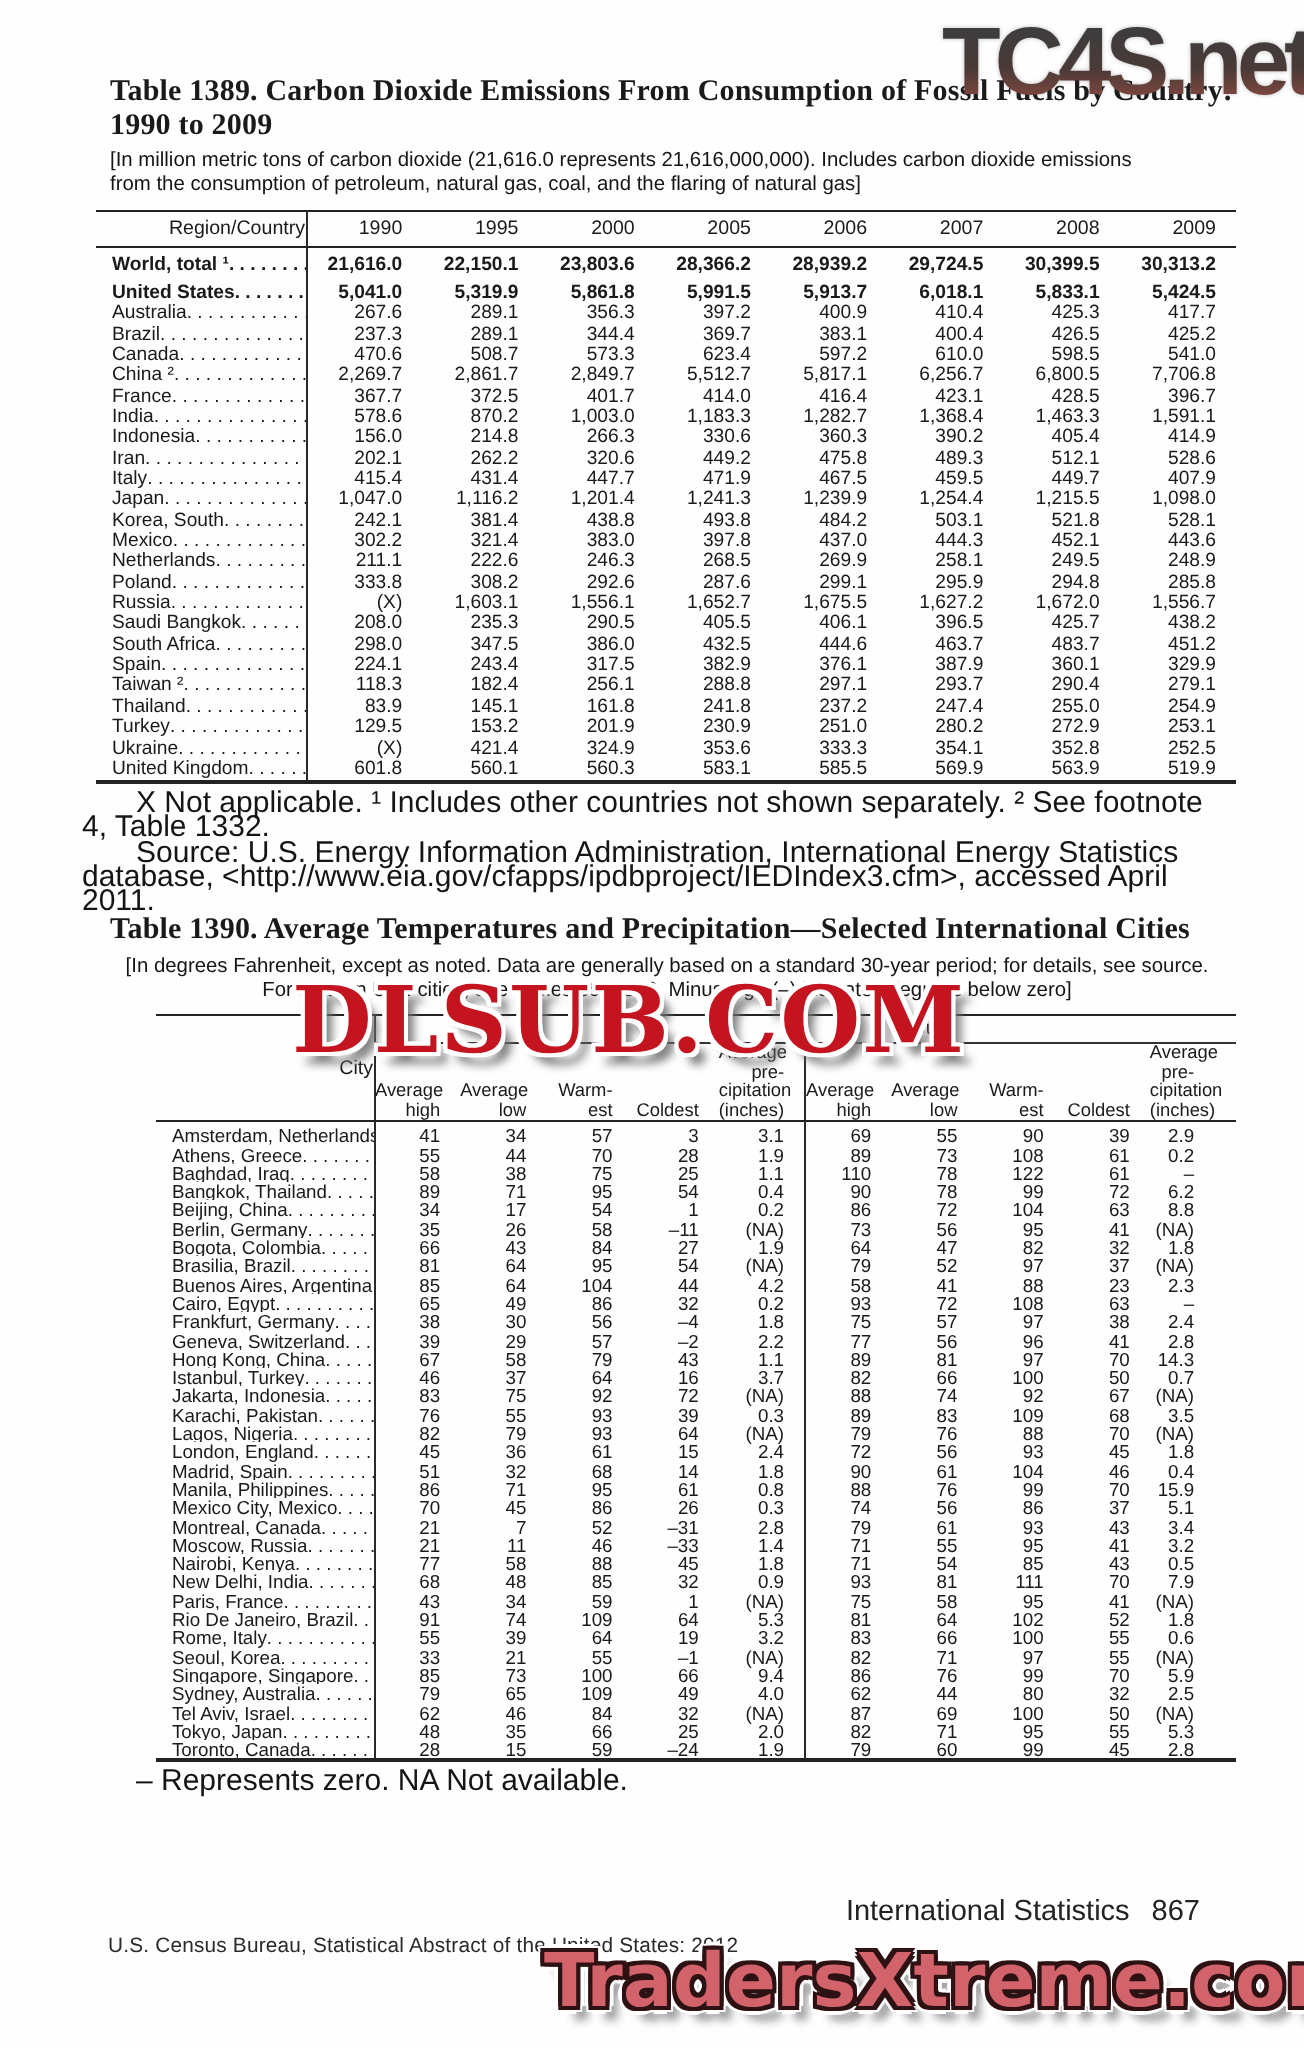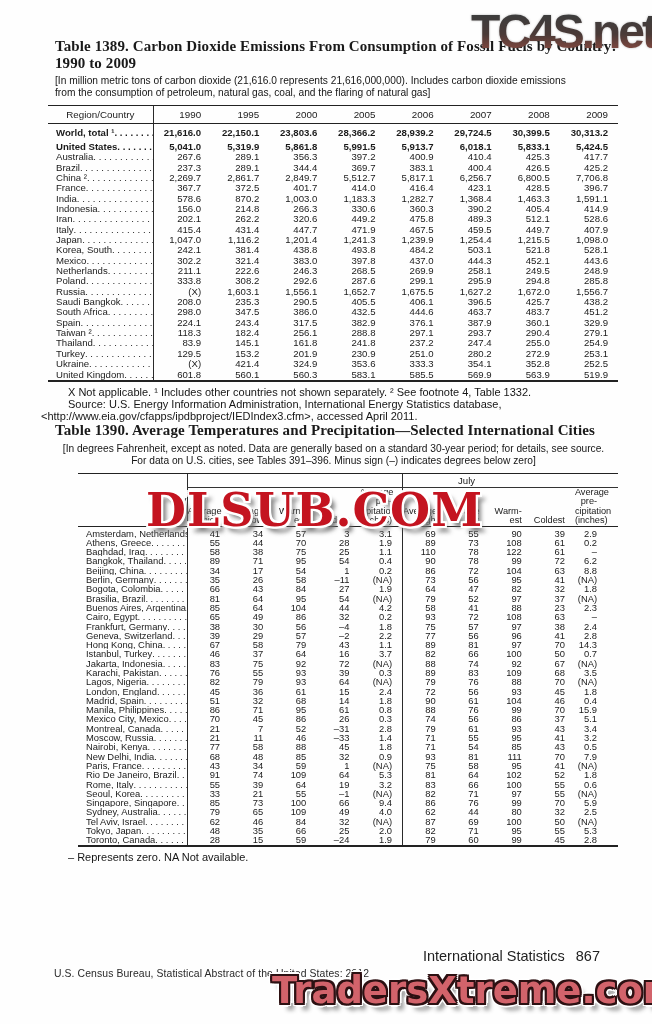--- a/index.html
+++ b/index.html
@@ -24,21 +24,21 @@
   td.lbl{display:flex;white-space:nowrap;overflow:hidden;padding-left:8px;font-size:9.6px;}
   td.lbl .dots{flex:1;overflow:hidden;white-space:nowrap;color:#1a1a1a;}
   td.lbl .dots::after{content:" . . . . . . . . . . . . . . . . . . . . . . . . . . . . .";}
 
   
   #t1389{width:570px;margin-left:48px;border-bottom:2px solid #222;}
   #t1389 col.c-lbl{width:105px;}
   #t1389 col.c-num{width:58.1px;}
   #t1389 thead th{border-top:1.5px solid #222;border-bottom:1px solid #222;height:17px;
                   font-weight:400;font-size:9.8px;vertical-align:middle;}
-  #t1389 thead th.hl{text-align:center;}
+  #t1389 thead th.hl{text-align:right;}
   #t1389 thead th:nth-child(2),#t1389 tbody td:nth-child(2){border-left:1px solid #2a2a2a;}
   #t1389 tbody td{height:10.35px;line-height:10.35px;vertical-align:middle;}
   #t1389 tbody tr:first-child td{padding-top:4px;}
 
   
   #t1390{width:540px;margin-left:78px;border-bottom:2px solid #222;}
   #t1390 col.c-city{width:109px;}
   #t1390 col.c-sm{width:43.1px;}
   #t1390 th{font-weight:400;}
   #t1390 tr.grprow th{border-top:1.5px solid #222;}
@@ -47,21 +47,21 @@
                 text-align:left;padding-left:55px;}
   #t1390 th.grp.jan,#t1390 tr.subrow th:nth-child(1),#t1390 tbody td:nth-child(2){border-left:1px solid #2a2a2a;}
   #t1390 th.grp.jul,#t1390 tr.subrow th:nth-child(6),#t1390 tbody td:nth-child(7){border-left:1px solid #2a2a2a;}
   #t1390 tr.subrow th{height:37px;vertical-align:bottom;text-align:right;padding-right:10px;
                       font-size:9.2px;line-height:9.5px;white-space:pre-line;border-bottom:1px solid #222;}
   #t1390 tbody td{height:9.3px;line-height:9.3px;vertical-align:middle;font-size:9.4px;}
   #t1390 tbody td:nth-child(11),#t1390 tr.subrow th:nth-child(10){padding-right:21px;}
   #t1390 tbody tr:first-child td{padding-top:2px;}
 
   
-  .fn{font-size:11px;line-height:12.2px;margin:0 0 0 41px;max-width:572px;text-indent:27px;
+  .fn{font-size:15px;line-height:12.2px;margin:0 0 0 41px;max-width:572px;text-indent:27px;
       overflow-wrap:anywhere;color:#151515;}
   .fn-first{margin-top:4px;}
 
   
   .pg-right{position:absolute;top:948px;right:52px;font-size:14.5px;color:#222;}
   .pg-right .no{margin-left:11px;}
   .credit{position:absolute;top:968px;left:54px;font-size:10.4px;color:#2a2a2a;letter-spacing:.1px;}
 
   
   .wm-top{position:absolute;top:4px;right:-3px;z-index:6;
@@ -171,20 +171,34 @@
               <span class="dots"></span>
             </td>
             <td class="num">237.3</td>
             <td class="num">289.1</td>
             <td class="num">344.4</td>
             <td class="num">369.7</td>
             <td class="num">383.1</td>
             <td class="num">400.4</td>
             <td class="num">426.5</td>
             <td class="num">425.2</td>
+          </tr>
+          <tr>
+            <td class="lbl">
+              <span class="nm">Canada</span>
+              <span class="dots"></span>
+            </td>
+            <td class="num">470.6</td>
+            <td class="num">508.7</td>
+            <td class="num">573.3</td>
+            <td class="num">623.4</td>
+            <td class="num">597.2</td>
+            <td class="num">610.0</td>
+            <td class="num">598.5</td>
+            <td class="num">541.0</td>
           </tr>
           <tr>
             <td class="lbl">
               <span class="nm">China ²</span>
               <span class="dots"></span>
             </td>
             <td class="num">2,269.7</td>
             <td class="num">2,861.7</td>
             <td class="num">2,849.7</td>
             <td class="num">5,512.7</td>

